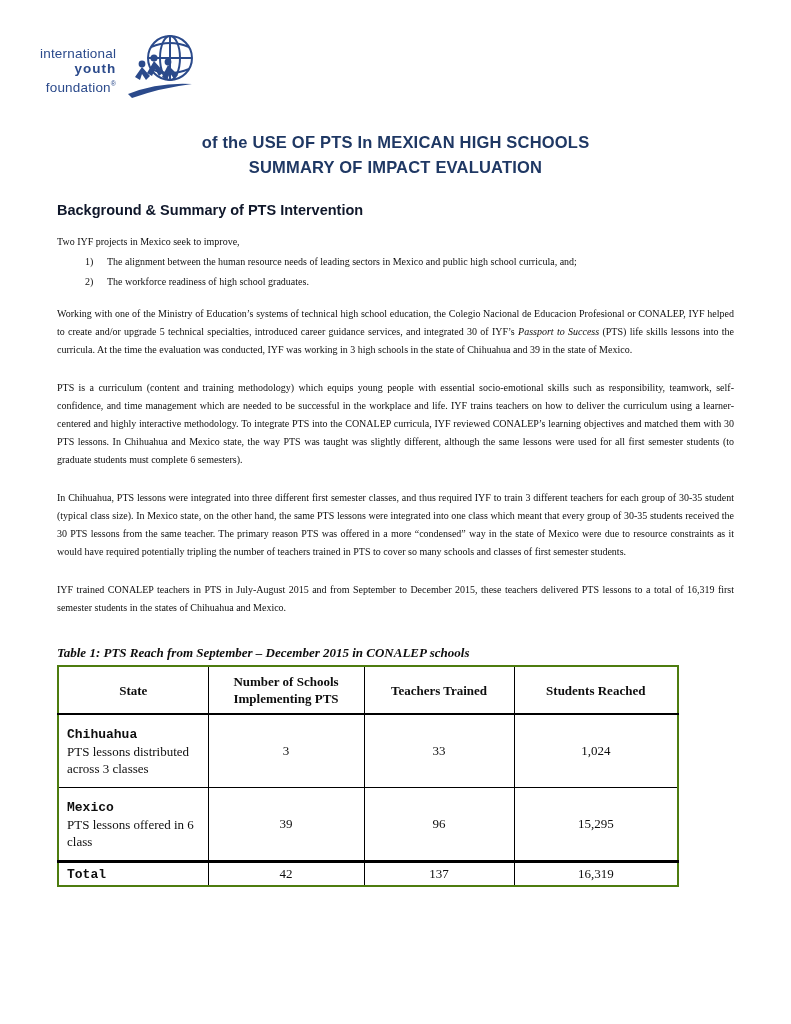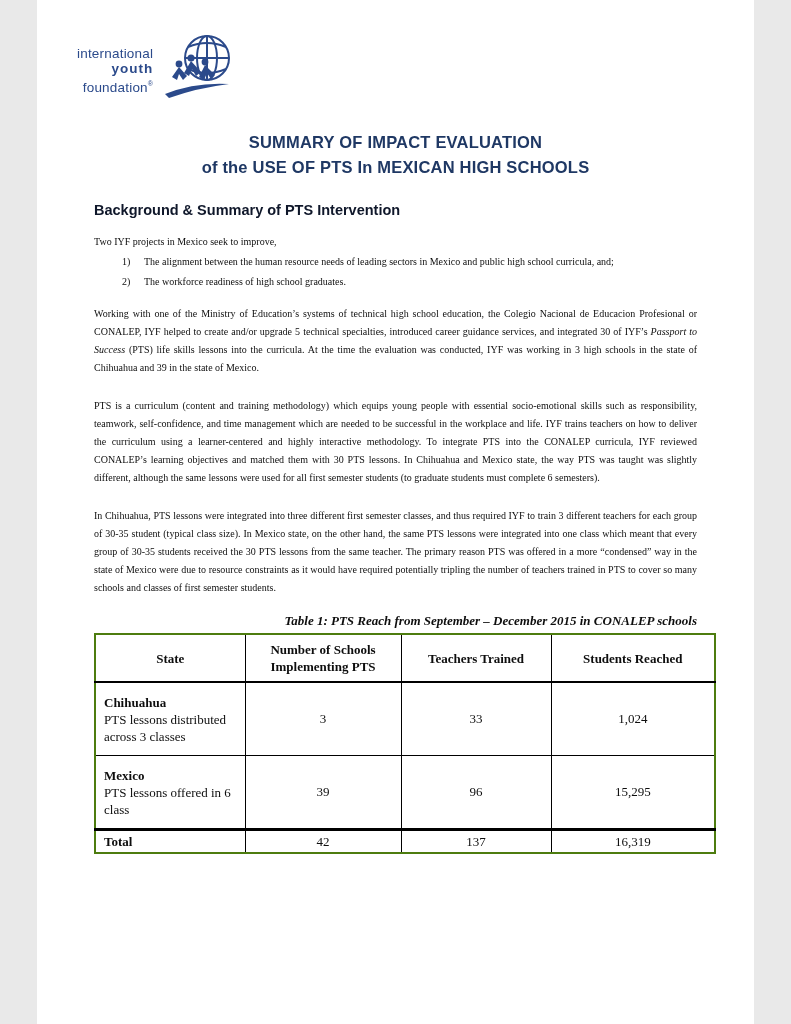--- a/index.html
+++ b/index.html
@@ -1,18 +1,18 @@
 <!DOCTYPE html>
 <html><head>
 <meta charset="utf-8">
 <style>
   html, body { margin:0; padding:0; background:#e9e9e9; }
   .page {
     position: relative;
-    width: 717px;
+    width: 791px;
     height: 1024px;
     margin: 0 auto;
     background: #ffffff;
     box-sizing: border-box;
     padding: 30px 57px 20px 57px;
     font-family: "Liberation Serif", serif;
     color: #0e0e0e;
     overflow: hidden;
   }
 
@@ -58,46 +58,46 @@
   .mt-intro { margin-top:15px !important; }
   .mt-p  { margin-top:14px !important; }
   .mt-pl { margin-top:20px !important; }
   .list-item { display:flex; margin:2px 0 0 28px; }
   .list-item .num { width:22px; flex:0 0 22px; }
   .list-item .txt { flex:1; text-align:justify; }
   .italic { font-style:italic; }
 
   
   .table-caption {
-    margin-top:16px;
+    margin-top:28px;
     font-size:13px;
     font-style:italic;
     font-weight:bold;
-    text-align:right;
+    text-align:left;
   }
   table.data-table {
     margin-top:4px;
     border-collapse:collapse;
     width:620px;
     font-size:13px;
     table-layout:fixed;
   }
   table.data-table th, table.data-table td {
     border:1.5px solid #000;
     padding:3px 8px;
     vertical-align:middle;
   }
   table.data-table { border:2px solid #4d7c0f; }
   table.data-table th {
     font-weight:bold; text-align:center; line-height:17px;
     border-bottom-width:2px; padding-top:6px; padding-bottom:6px;
   }
   td.state-cell { text-align:left; line-height:17px; padding-top:2px; padding-bottom:4px; }
   td.num-cell { text-align:center; }
-  .state-name { font-weight:bold; }
+  .state-name { font-weight:bold;font-family:Liberation Mono, monospace; }
   tr.data-row td { height:66px; }
   tr.total-row td { border-top:3px solid #000; height:auto; padding-top:2px; padding-bottom:2px;margin-left:35px; }
 </style>
 </head>
 <body>
 
 <div class="page">
 
   <div class="logo">
     <div class="logo-text">
@@ -120,22 +120,22 @@
         <circle cx="34" cy="26" r="3.6"></circle>
         <path d="M34 29 L27 41 L32 44 L35 37 L39 44 L44 40 Z"></path>
         <circle cx="48" cy="30" r="3.4"></circle>
         <path d="M48 33 L42 45 L47 48 L50 41 L54 47 L58 43 Z"></path>
         <path d="M8 62 Q38 50 72 52 Q40 56 12 66 Z"></path>
       </g>
     </svg>
   </div>
 
   <div class="doc-title">
+    <div>of the USE OF PTS In MEXICAN HIGH SCHOOLS</div>
     <div>SUMMARY OF IMPACT EVALUATION</div>
-    <div>of the USE OF PTS In MEXICAN HIGH SCHOOLS</div>
   </div>
 
   <div class="section-heading">Background &amp; Summary of PTS Intervention</div>
 
   <p class="body-text mt-intro">Two IYF projects in Mexico seek to improve,</p>
 
   <div class="list-item body-text">
     <span class="num">1)</span>
     <span class="txt">The alignment between the human resource needs of leading sectors in Mexico and public high school curricula, and;</span>
   </div>
@@ -143,20 +143,21 @@
     <span class="num">2)</span>
     <span class="txt">The workforce readiness of high school graduates.</span>
   </div>
 
   <p class="body-text mt-p"><span>Working with one of the Ministry of Education’s systems of technical high school education, the Colegio Nacional de Educacion Profesional or CONALEP, IYF helped to create and/or upgrade 5 technical specialties, introduced career guidance services, and integrated 30 of IYF’s </span><span class="italic">Passport to Success</span><span> (PTS) life skills lessons into the curricula. At the time the evaluation was conducted, IYF was working in 3 high schools in the state of Chihuahua and 39 in the state of Mexico.</span></p>
 
   <p class="body-text mt-pl">PTS is a curriculum (content and training methodology) which equips young people with essential socio-emotional skills such as responsibility, teamwork, self-confidence, and time management which are needed to be successful in the workplace and life.  IYF trains teachers on how to deliver the curriculum using a learner-centered and highly interactive methodology.  To integrate PTS into the CONALEP curricula, IYF reviewed CONALEP’s learning objectives and matched them with 30 PTS lessons.  In Chihuahua and Mexico state, the way PTS was taught was slightly different, although the same lessons were used for all first semester students (to graduate students must complete 6 semesters).</p>
 
   <p class="body-text mt-pl">In Chihuahua, PTS lessons were integrated into three different first semester classes, and thus required IYF to train 3 different teachers for each group of 30-35 student (typical class size).  In Mexico state, on the other hand, the same PTS lessons were integrated into one class which meant that every group of 30-35 students received the 30 PTS lessons from the same teacher.    The primary reason PTS was offered in a more “condensed” way in the state of Mexico were due to resource constraints as it would have required potentially tripling the number of teachers trained in PTS to cover so many schools and classes of first semester students.</p>
 
+  <p class="body-text mt-pl">IYF trained CONALEP teachers in PTS in July-August 2015 and from September to December 2015, these teachers delivered PTS lessons to a total of 16,319 first semester students in the states of Chihuahua and Mexico.</p>
 
   <div class="table-caption">Table 1: PTS Reach from September – December 2015 in CONALEP schools</div>
 
   <table class="data-table">
     <colgroup>
       <col style="width:150px">
         <col style="width:156px">
         <col style="width:150px">
         <col style="width:164px">
     </colgroup>

